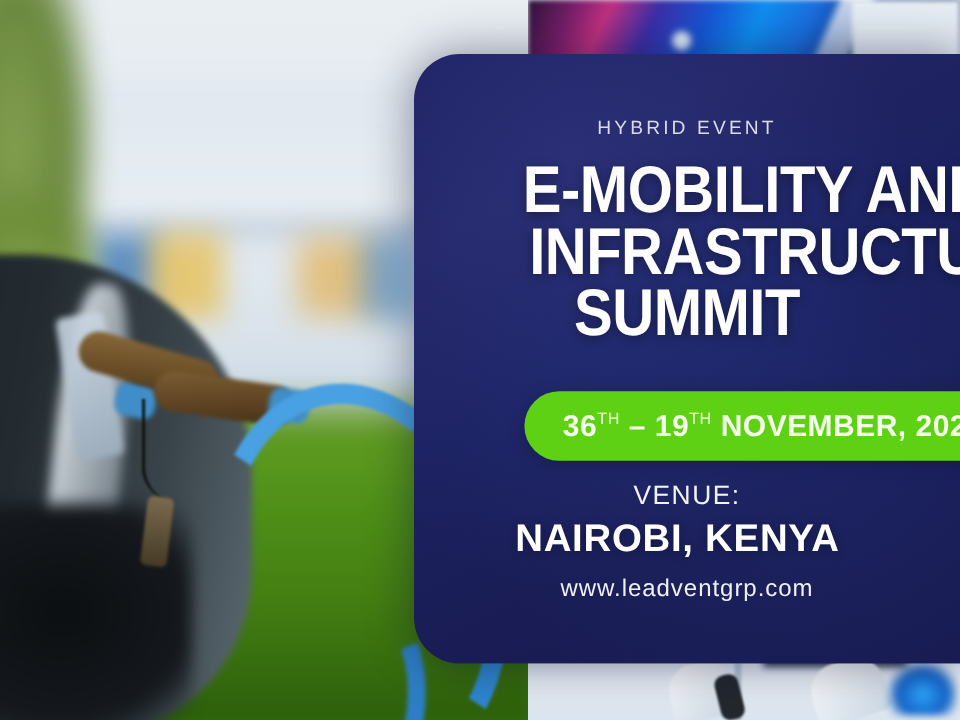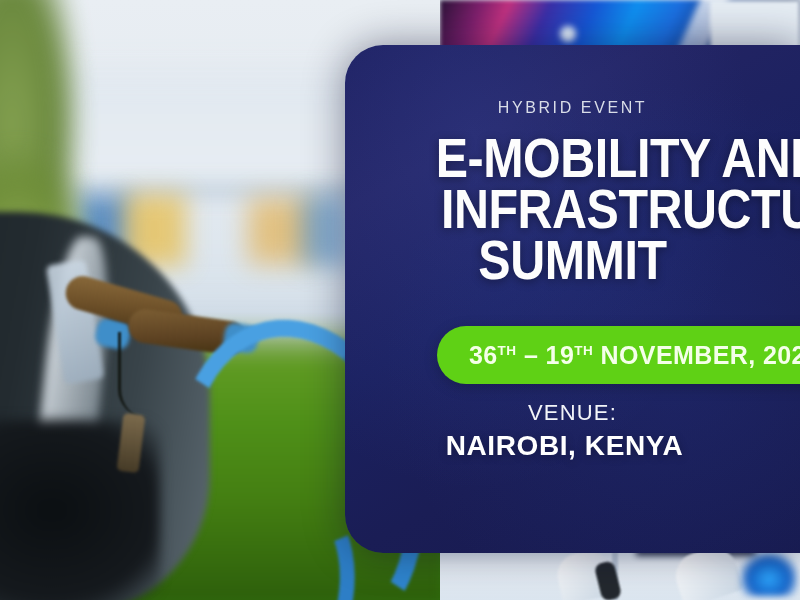--- a/index.html
+++ b/index.html
@@ -397,41 +397,41 @@
   }
   .date-text {
     color: #f4ffe9;
     font-size: 25px;
     font-weight: 700;
     letter-spacing: .4px;
     white-space: nowrap;
   }
   .date-text sup {
     font-size: .54em;
-    font-weight: 700;
+    font-weight: 400;
     vertical-align: super;
     letter-spacing: .5px;
   }
 
   .venue-label {
     position: absolute;
     left: 0; right: 0;
     top: 355px;
     color: #f2f4f8;
     font-size: 22px;
     font-weight: 400;
     letter-spacing: 1.2px;
     text-align: center;
   }
   .venue-city {
     position: absolute;
     left: 0; right: 16px;
     top: 385px;
     color: #ffffff;
-    font-size: 28px;
+    font-size: 32px;
     font-weight: 700;
     letter-spacing: .6px;
     text-align: center;
     text-shadow: 0 2px 8px rgba(0,0,0,.3);
   }
   .weburl {
     position: absolute;
     left: 0; right: 0;
     top: 435px;
     color: #eef1f6;
@@ -499,17 +499,18 @@
         <span class="ln ln-2">INFRASTRUCTURE AFR</span>
         <span class="ln ln-3">SUMMIT</span>
       </h1>
 
       <div class="date-badge">
         <span class="date-text"><span>36</span><sup>TH</sup><span> – </span><span>19</span><sup>TH</sup><span> NOVEMBER, 2025</span></span>
       </div>
 
       <div class="venue-label">VENUE:</div>
       <div class="venue-city">NAIROBI, KENYA</div>
+      <div class="weburl">www.leadventgrp.com</div>
 
     </div>
   </div>
 
 </div>
 
 </body></html>

